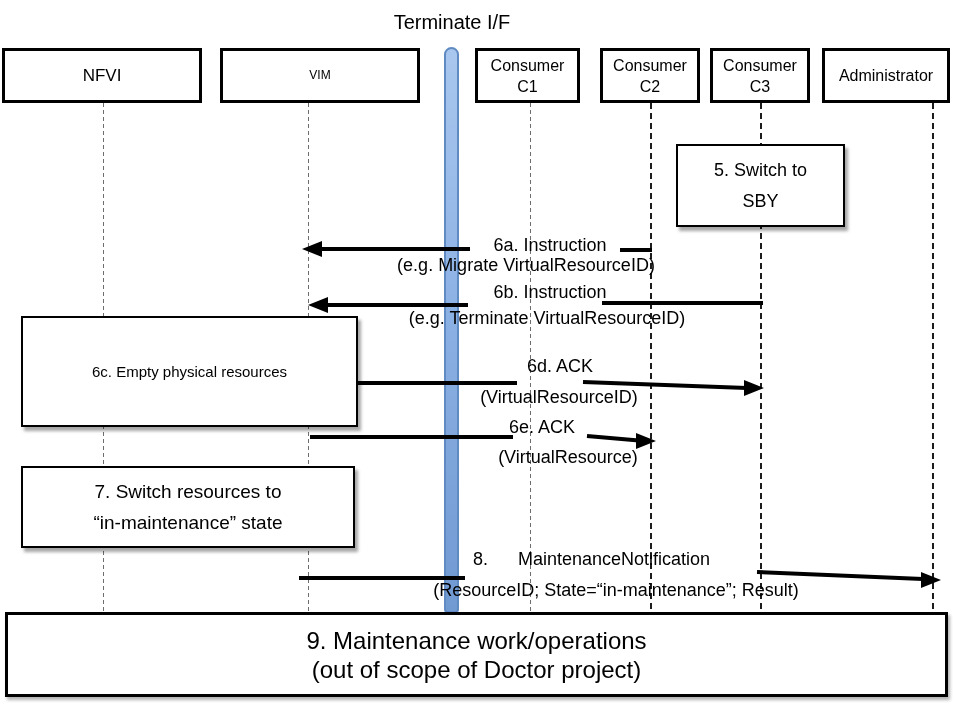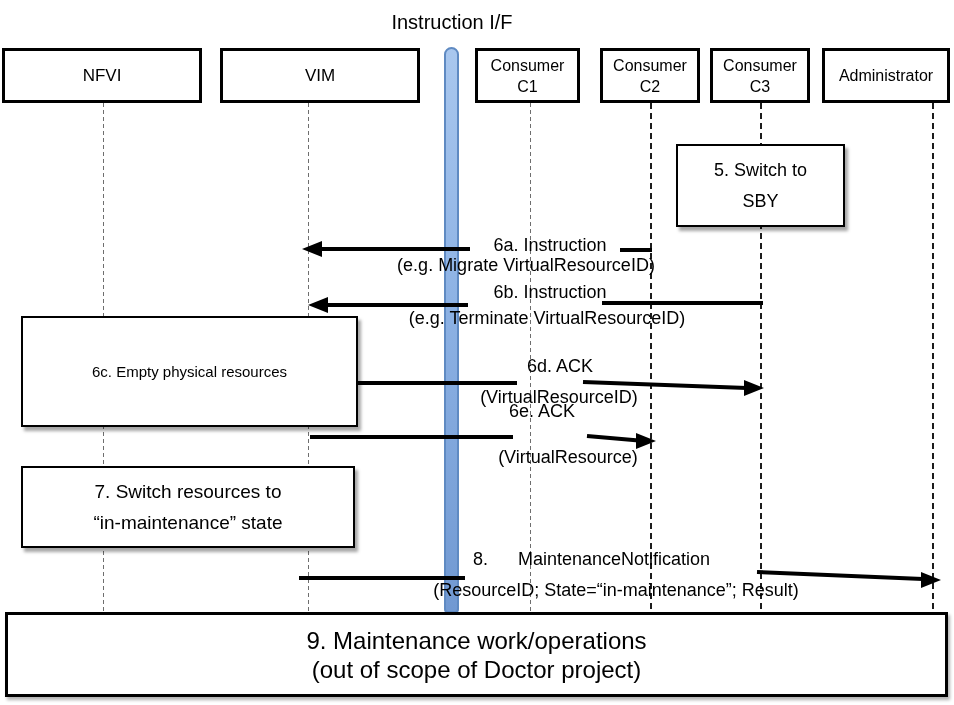--- a/index.html
+++ b/index.html
@@ -24,21 +24,21 @@
   .life.l-c1{left:530px;}
   .life.l-c2{left:650px;}
   .life.l-c3{left:760px;}
   .life.l-admin{left:932px;}
 
   
   .actor{position:absolute;top:48px;height:55px;box-sizing:border-box;background:#fff;
          border:3px solid #000;display:flex;flex-direction:column;align-items:center;
          justify-content:center;text-align:center;z-index:4;line-height:21px;}
   .a-nfvi{left:2px;width:200px;font-size:17px;}
-  .a-vim{left:220px;width:200px;font-size:17px;}
+  .a-vim{left:220px;width:200px;font-size:12px;}
   .a-c1{left:475px;width:105px;font-size:16px;}
   .a-c2{left:600px;width:100px;font-size:16px;}
   .a-c3{left:710px;width:100px;font-size:16px;}
   .a-admin{left:822px;width:128px;font-size:16px;}
 
   
   .pbox{position:absolute;box-sizing:border-box;background:#fff;border:2px solid #000;
         display:flex;flex-direction:column;align-items:center;justify-content:center;
         text-align:center;z-index:4;box-shadow:3px 4px 3px rgba(0,0,0,0.35);}
   .b5{left:676px;top:144px;width:169px;height:83px;font-size:18px;line-height:31px;}
@@ -76,31 +76,31 @@
   .s8-head{left:921px;top:572px;}
 
   
   .mlabel{position:absolute;font-size:18px;line-height:22px;z-index:3;text-align:center;white-space:nowrap;}
   .m6a-t{left:400px;top:234px;width:300px;}
   .m6a-d{left:346px;top:254px;width:360px;}
   .m6b-t{left:400px;top:281px;width:300px;}
   .m6b-d{left:367px;top:307px;width:360px;}
   .m6d-t{left:460px;top:355px;width:200px;}
   .m6d-d{left:409px;top:386px;width:300px;text-align:center;}
-  .m6e-t{left:442px;top:400px;width:200px;}
+  .m6e-t{left:442px;top:416px;width:200px;}
   .m6e-d{left:418px;top:446px;width:300px;}
   .m8-t{left:473px;top:548px;display:flex;gap:30px;text-align:left;}
   .m8-d{left:416px;top:579px;width:400px;}
 </style>
 </head>
 <body>
 
 <div class="stage">
 
-  <div class="nb-title">Instruction I/F</div>
+  <div class="nb-title">Terminate I/F</div>
 
   <div class="life fine l-nfvi"></div>
   <div class="life fine l-vim"></div>
   <div class="life fine l-c1"></div>
   <div class="life coarse l-c2"></div>
   <div class="life coarse l-c3"></div>
   <div class="life coarse l-admin"></div>
 
   <div class="nb-bar"></div>
 

